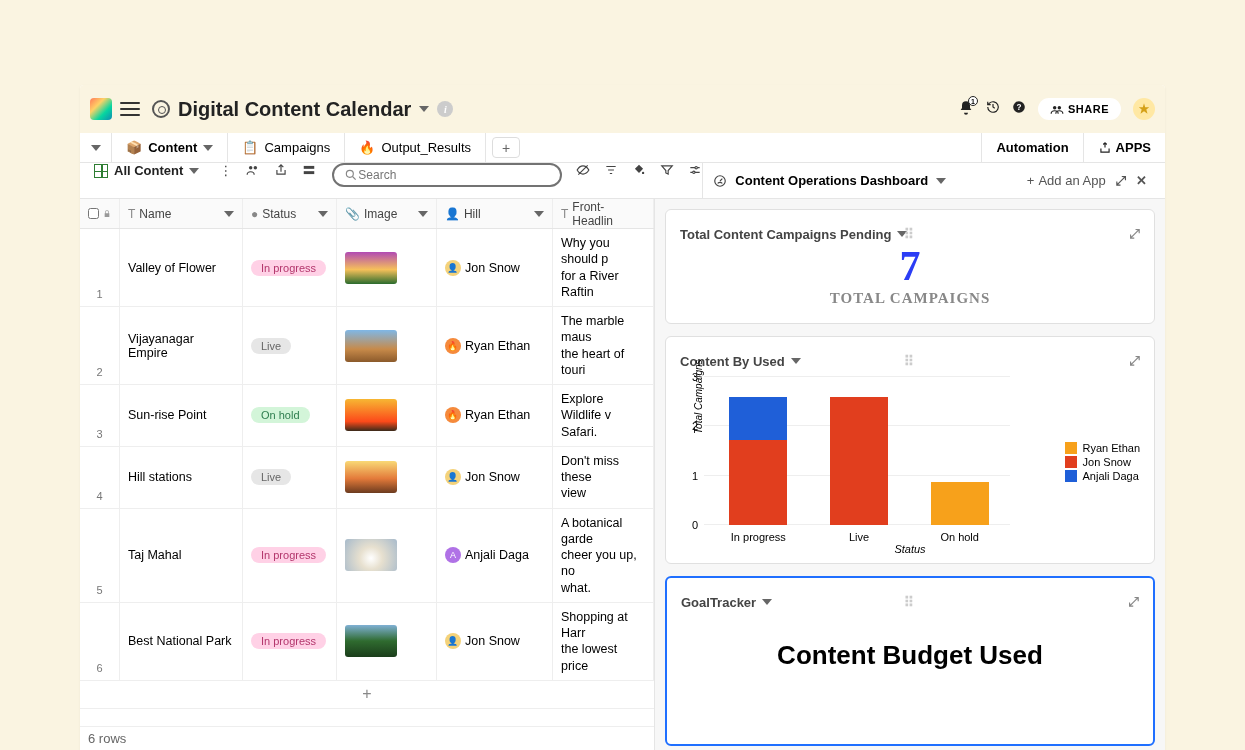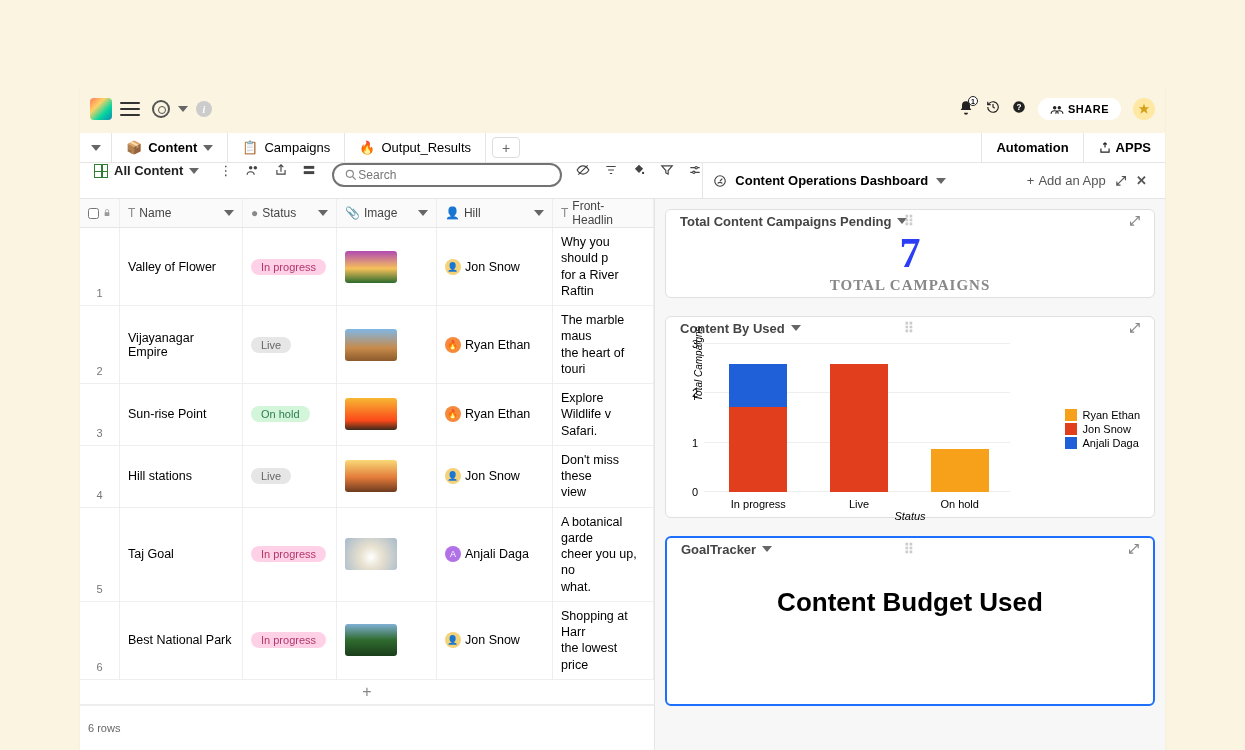--- a/index.html
+++ b/index.html
@@ -64,24 +64,24 @@
 .trow { display: flex; min-height: 48px; border-bottom: 1px solid #eee; font-size: 12.5px; }
 .trow .td { padding: 6px 8px; }
 .rownum { width: 40px; display:flex; align-items:flex-end; justify-content:center; padding-bottom:6px; color:#777; font-size:11px; border-right:1px solid #eee; }
 .badge { padding: 2px 10px; border-radius: 10px; font-size: 11px; white-space: nowrap; }
 .b-prog { background: #ffd1e6; color: #b3366c; }
 .b-live { background: #e6e6e6; color: #666; }
 .b-hold { background: #d3f5d9; color: #2e7d4f; }
 .thumb { width: 52px; height: 32px; border-radius: 3px; }
 .avatar-xs { width: 16px; height: 16px; border-radius: 50%; margin-right: 4px; display:inline-flex; align-items:center; justify-content:center; font-size:9px; color:#fff; }
 .addrow { height: 28px; display:flex; align-items:center; justify-content:center; color:#888; font-size:16px; border-bottom:1px solid #eee; }
-.footer { margin-top:auto; font-size: 11px; color:#666; padding: 16px 8px; border-top:1px solid #eee; }
-
-
-.card { background: #fff; border: 1px solid #e0e0e0; border-radius: 6px; margin-bottom: 18px; padding: 3px 14px; }
+.footer { margin-top:auto; font-size: 13px; color:#666; padding: 4px 8px; border-top:1px solid #eee; }
+
+
+.card { background: #fff; border: 1px solid #e0e0e0; border-radius: 6px; margin-bottom: 12px; padding: 16px 14px; }
 .card-h { display:flex; align-items:center; font-size:13px; color:#444; font-weight:600; gap:6px; position:relative; }
 .card-h .exp { margin-left:auto; color:#888; }
 .drag-dots { color:#ccc; font-size:14px; position:absolute; left:50%; transform:translateX(-50%); letter-spacing:2px; }
 .bignum { text-align:center; font-size:42px; font-weight:800; color:#2b3df5; font-family: Georgia, serif; }
 .bignum-lbl { text-align:center; font-size:15px; font-weight:700; letter-spacing:1px; color:#888; font-family: Georgia, serif; }
 .chart { position:relative; height:170px; margin-top:8px; }
 .chart-axis { position:absolute; left:28px; top:0; bottom:22px; right:130px; }
 .bars { position:absolute; inset:0; display:flex; align-items:flex-end; }
 .barg { flex:1; display:flex; justify-content:center; align-items:flex-end; height:100%; position:relative; }
 .bars-inner { display:flex; flex-direction:column-reverse; width:58px; }
@@ -108,20 +108,21 @@
 
   <div class="topbar">
     <div class="logo"></div>
     <div class="hamburger">
         <span></span>
         <span></span>
         <span></span>
       </div>
     <div class="title-wrap">
       <span class="title-target"></span>
+      <span>Digital Content Calendar</span>
       <span class="chev"></span>
       <span class="info-icon">i</span>
     </div>
     <div class="spacer"></div>
     <div class="top-icons">
       <div class="bell">
         <svg viewBox="0 0 24 24">
             <path d="M12 2a6 6 0 0 0-6 6v4l-2 3h16l-2-3V8a6 6 0 0 0-6-6zm0 20a3 3 0 0 0 3-3H9a3 3 0 0 0 3 3z"></path>
           </svg>
         <span class="bell-badge">1</span>
@@ -327,21 +328,21 @@
             </div>
     <div class="td c-image">
               <div class="thumb" style="background:linear-gradient(180deg,#f9d976 0%,#e37a3a 55%,#6c3b1f 100%)"></div>
             </div>
     <div class="td c-lead"><span class="avatar-xs" style="background:#f4d27a">👤</span>Jon Snow</div>
     <div class="td c-head" style="white-space:pre-line;line-height:1.3">Don't miss these
 view</div>
           </div>
           <div class="trow">
     <div class="rownum">5</div>
-    <div class="td c-name">Taj Goal</div>
+    <div class="td c-name">Taj Mahal</div>
     <div class="td c-status">
               <span class="badge b-prog">In progress</span>
             </div>
     <div class="td c-image">
               <div class="thumb" style="background:radial-gradient(circle at 50% 60%, #fff 0%, #e7e0cf 35%, #a7bacb 100%)"></div>
             </div>
     <div class="td c-lead"><span class="avatar-xs" style="background:#b072e6">A</span>Anjali Daga</div>
     <div class="td c-head" style="white-space:pre-line;line-height:1.3">A botanical garde
 cheer you up, no
 what.</div>

